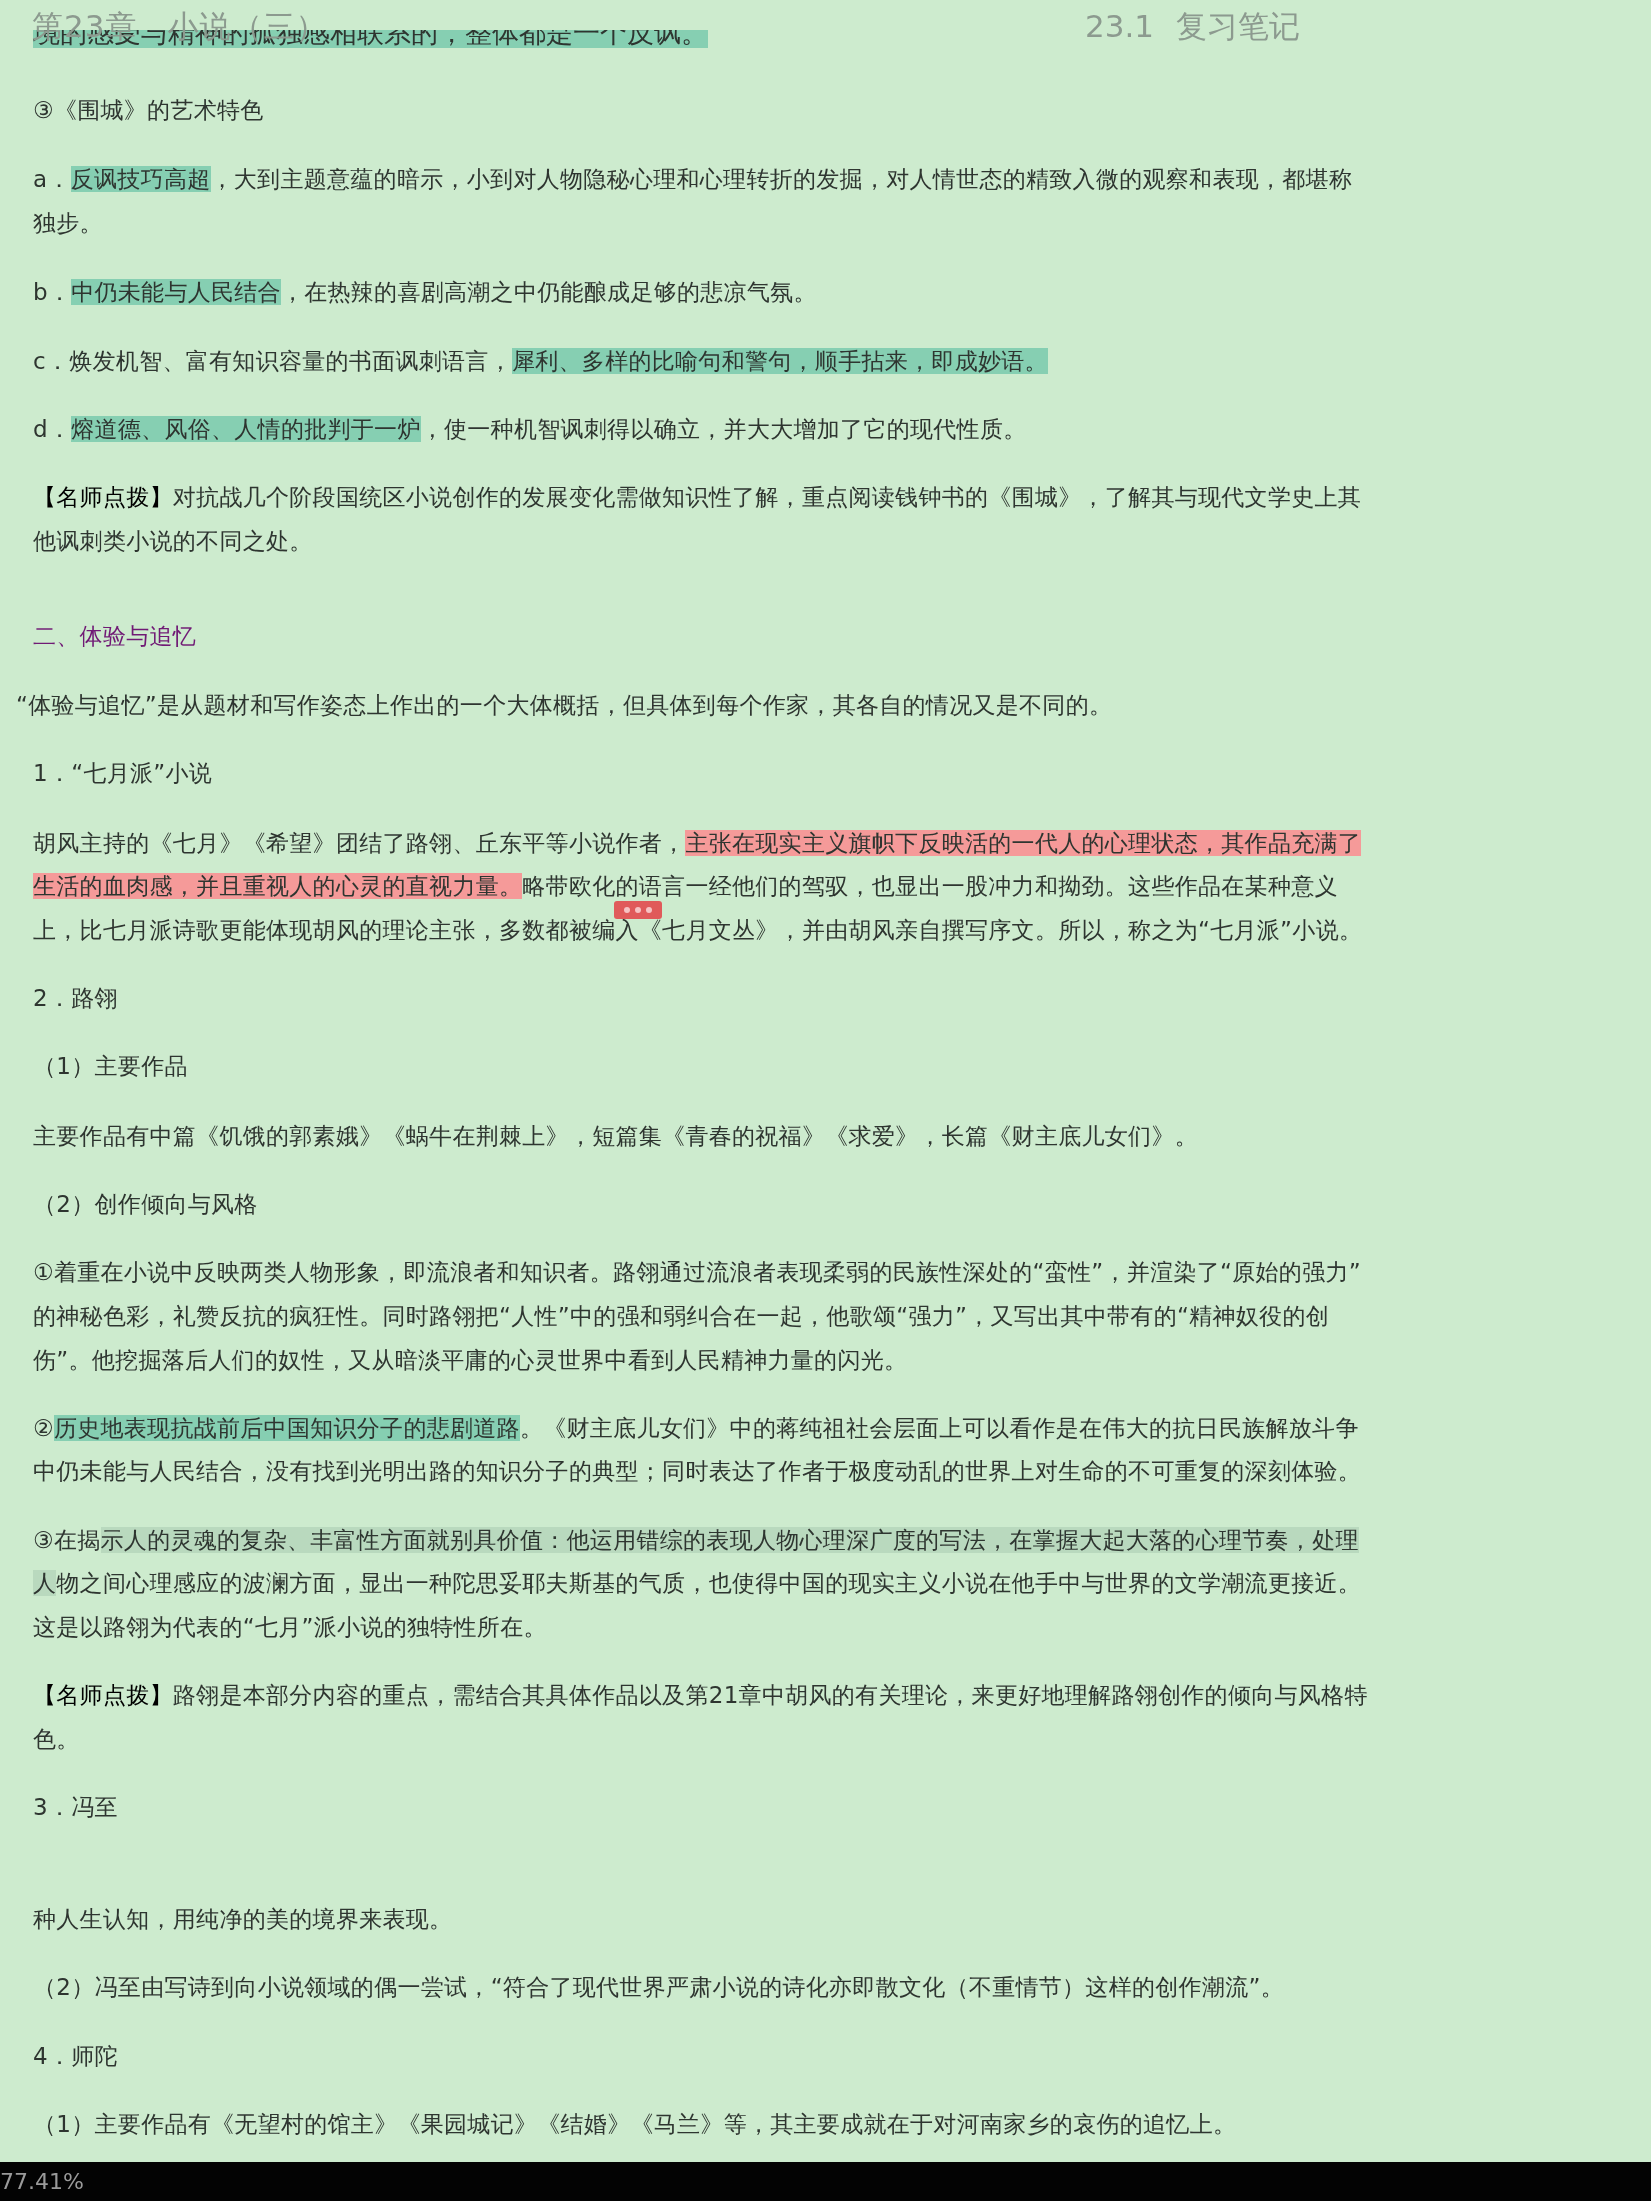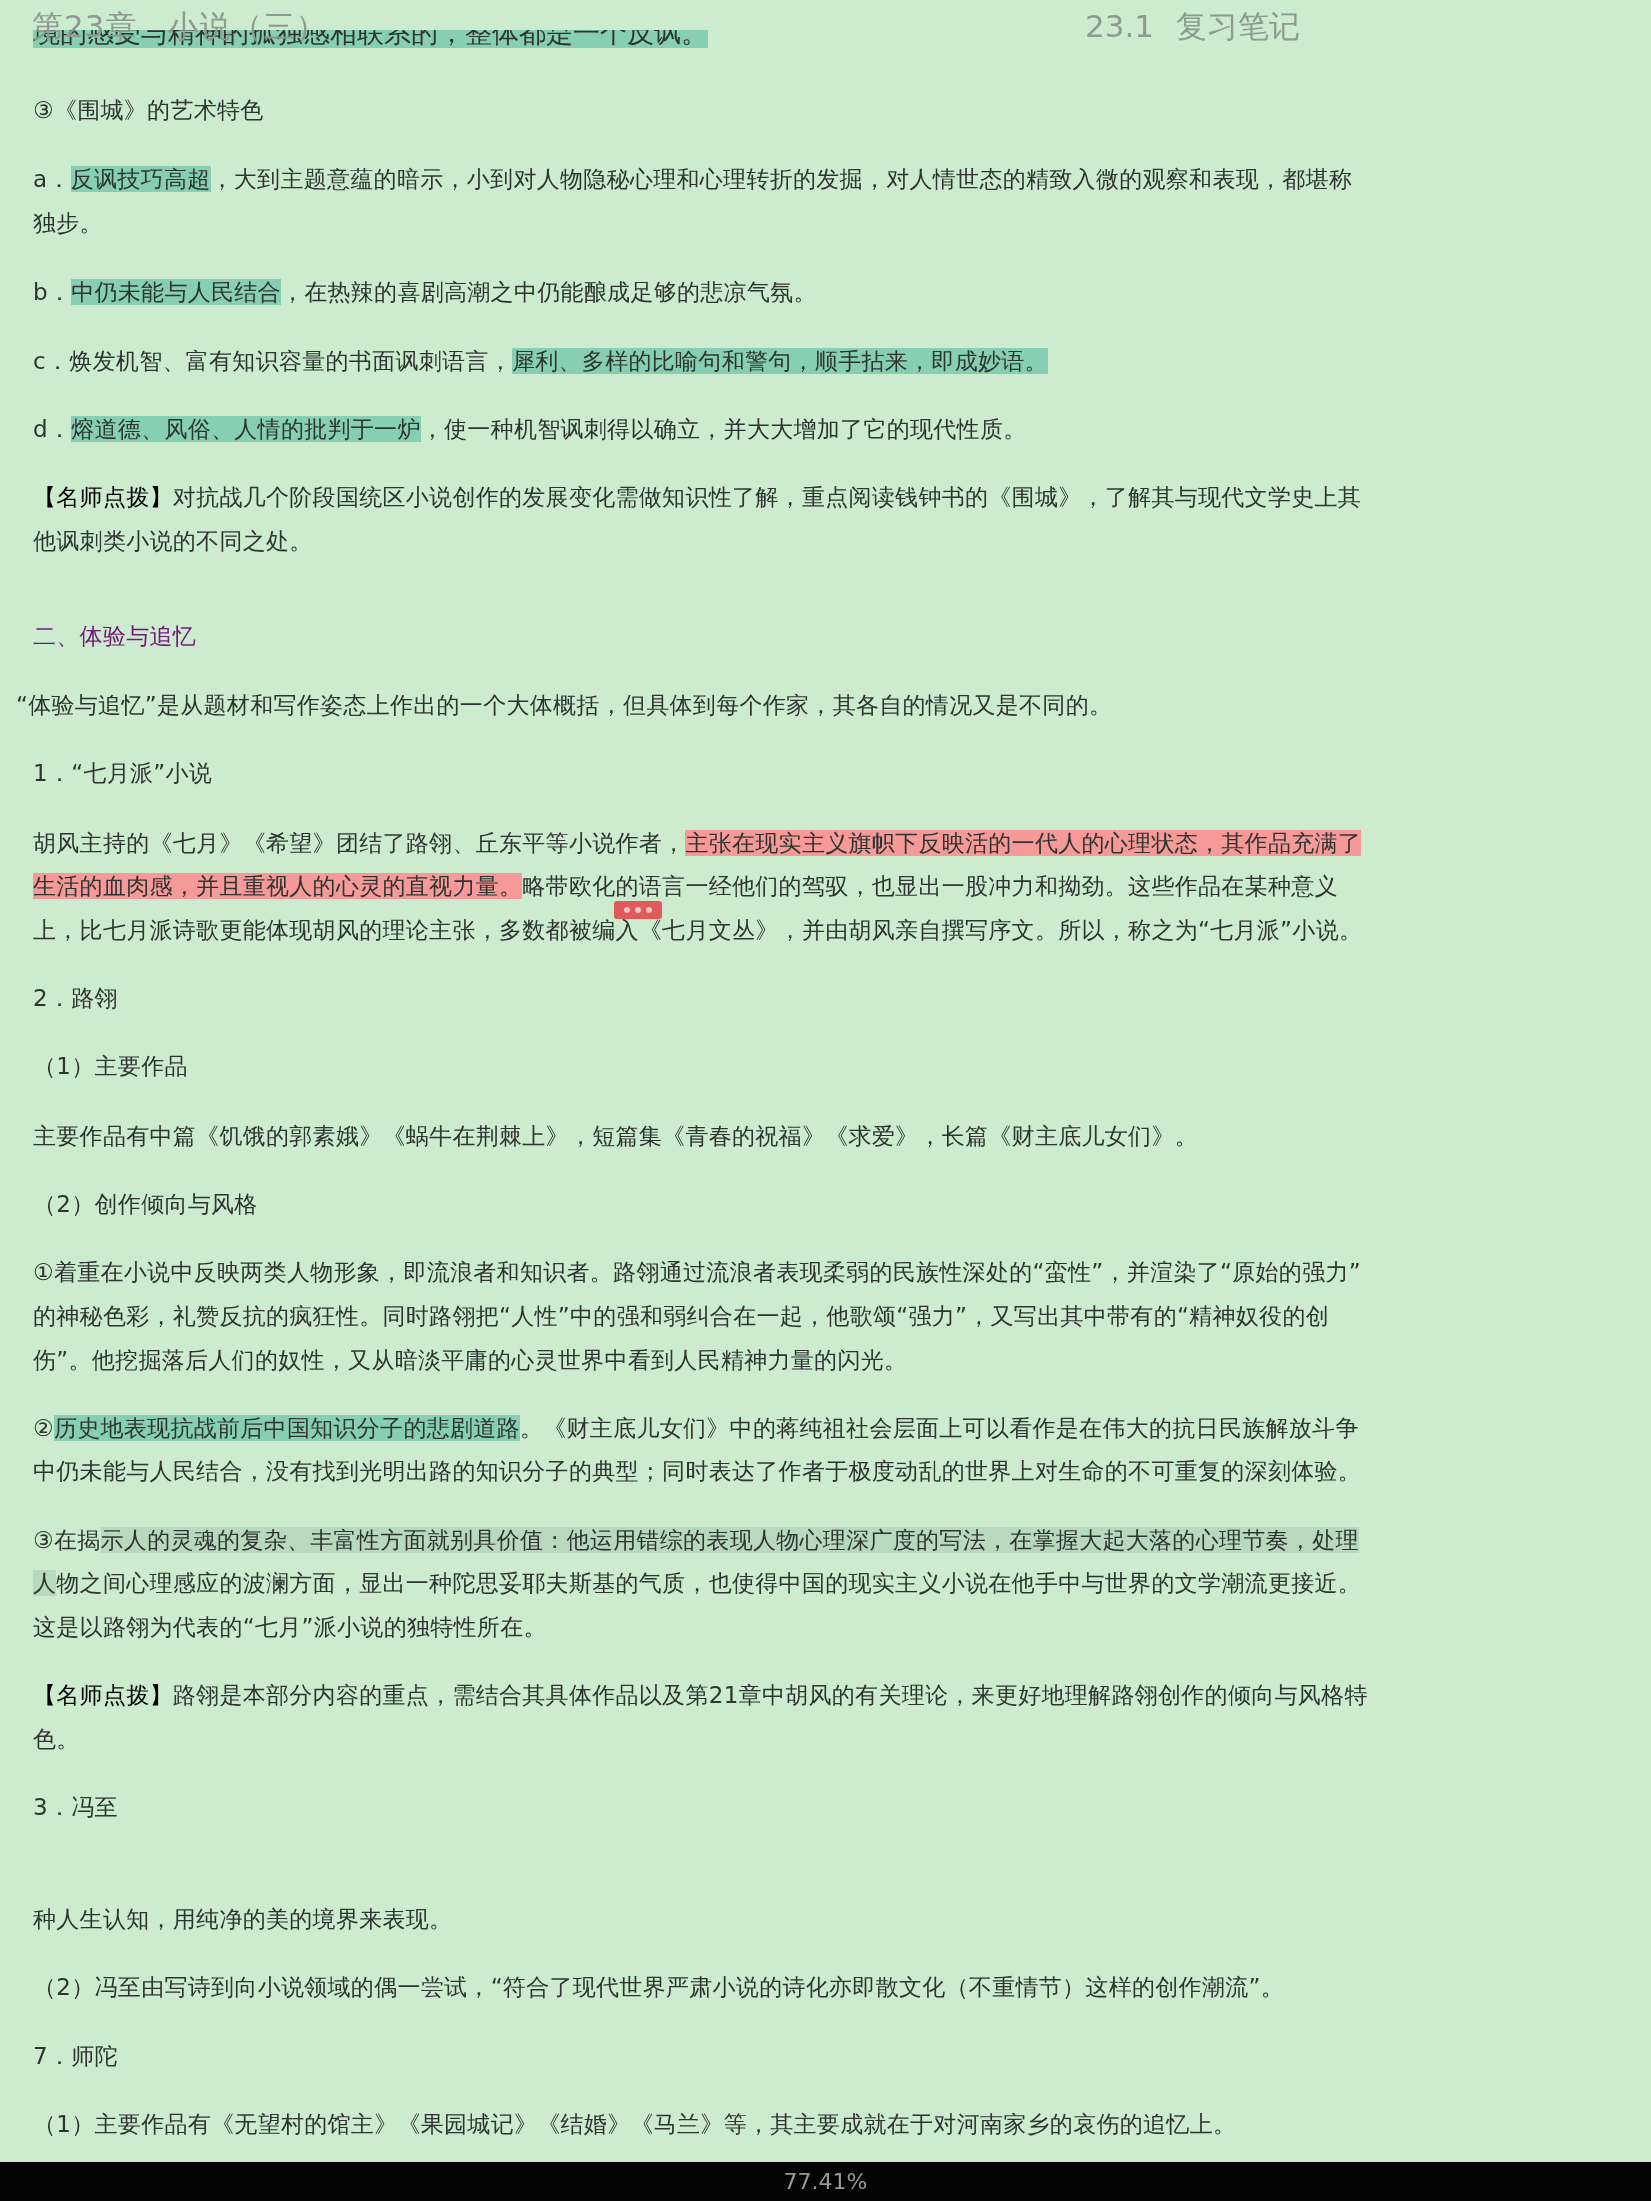--- a/index.html
+++ b/index.html
@@ -39,21 +39,21 @@
 
   .marker {
     position: absolute; left: 614px; top: 901px; width: 48px; height: 18px;
     background: #e05a5a; border-radius: 3px;
     display: flex; align-items: center; justify-content: center; gap: 5px;
   }
   .marker i { width: 6px; height: 6px; background: #f6c3c3; border-radius: 50%; display: block; }
 
   .footer {
     position: absolute; left: 0; top: 2162px; width: 1651px; height: 40px; background: #030303;
-    color: #9a9a9a; font-size: 22px; text-align: center; line-height: 40px;
+    color: #9a9a9a; font-size: 22px; line-height: 40px;
   }
 </style>
 </head>
 <body>
 
 <div class="header">
   <div class="left">
     <span>第23章</span><span>小说（三）</span>
   </div>
   <div class="right">
@@ -113,20 +113,20 @@
   <div class="line" style="top:1561px"><span class="hl-gray">人</span><span>物之间心理感应的波澜方面，显出一种陀思妥耶夫斯基的气质，也使得中国的现实主义小说在他手中与世界的文学潮流更接近。</span></div>
   <div class="line" style="top:1605px">这是以路翎为代表的“七月”派小说的独特性所在。</div>
 
   <div class="line" style="top:1673px"><span class="teal">【名师点拨】</span><span>路翎是本部分内容的重点，需结合其具体作品以及第21章中胡风的有关理论，来更好地理解路翎创作的倾向与风格特</span></div>
   <div class="line" style="top:1717px">色。</div>
 
   <div class="line" style="top:1785px">3．冯至</div>
   <div class="line" style="top:1897px">种人生认知，用纯净的美的境界来表现。</div>
   <div class="line" style="top:1965px">（2）冯至由写诗到向小说领域的偶一尝试，“符合了现代世界严肃小说的诗化亦即散文化（不重情节）这样的创作潮流”。</div>
 
-  <div class="line" style="top:2034px">7．师陀</div>
+  <div class="line" style="top:2034px">4．师陀</div>
   <div class="line" style="top:2102px">（1）主要作品有《无望村的馆主》《果园城记》《结婚》《马兰》等，其主要成就在于对河南家乡的哀伤的追忆上。</div>
 </div>
 
 <div class="footer">
   <span>77.41%</span>
 </div>
 
 
 </body></html>

